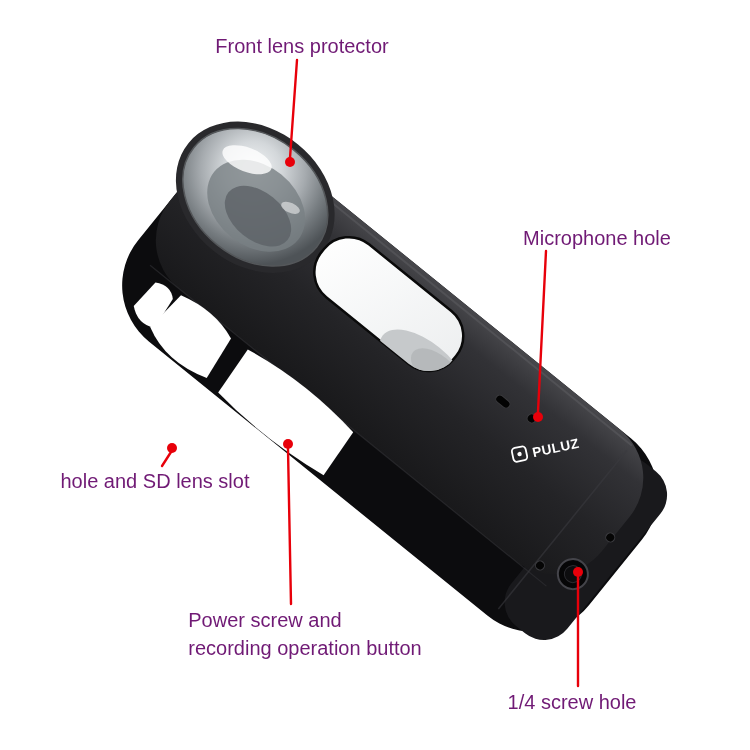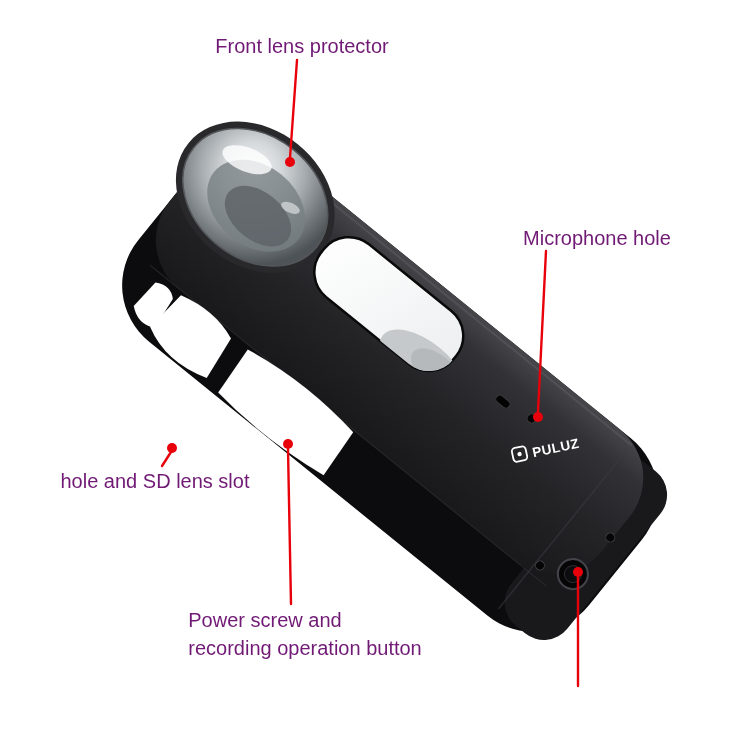--- a/index.html
+++ b/index.html
@@ -141,14 +141,17 @@
 
   <div class="callout-label" style="left:155px; top:467px;">
     <span>hole and SD lens slot</span>
   </div>
 
   <div class="callout-label" style="left:305px; top:606px;">
     <span>Power screw and</span>
     <span>recording operation button</span>
   </div>
 
+  <div class="callout-label" style="left:572px; top:688px;">
+    <span>1/4 screw hole</span>
+  </div>
 
 </div>
 
 </body></html>

